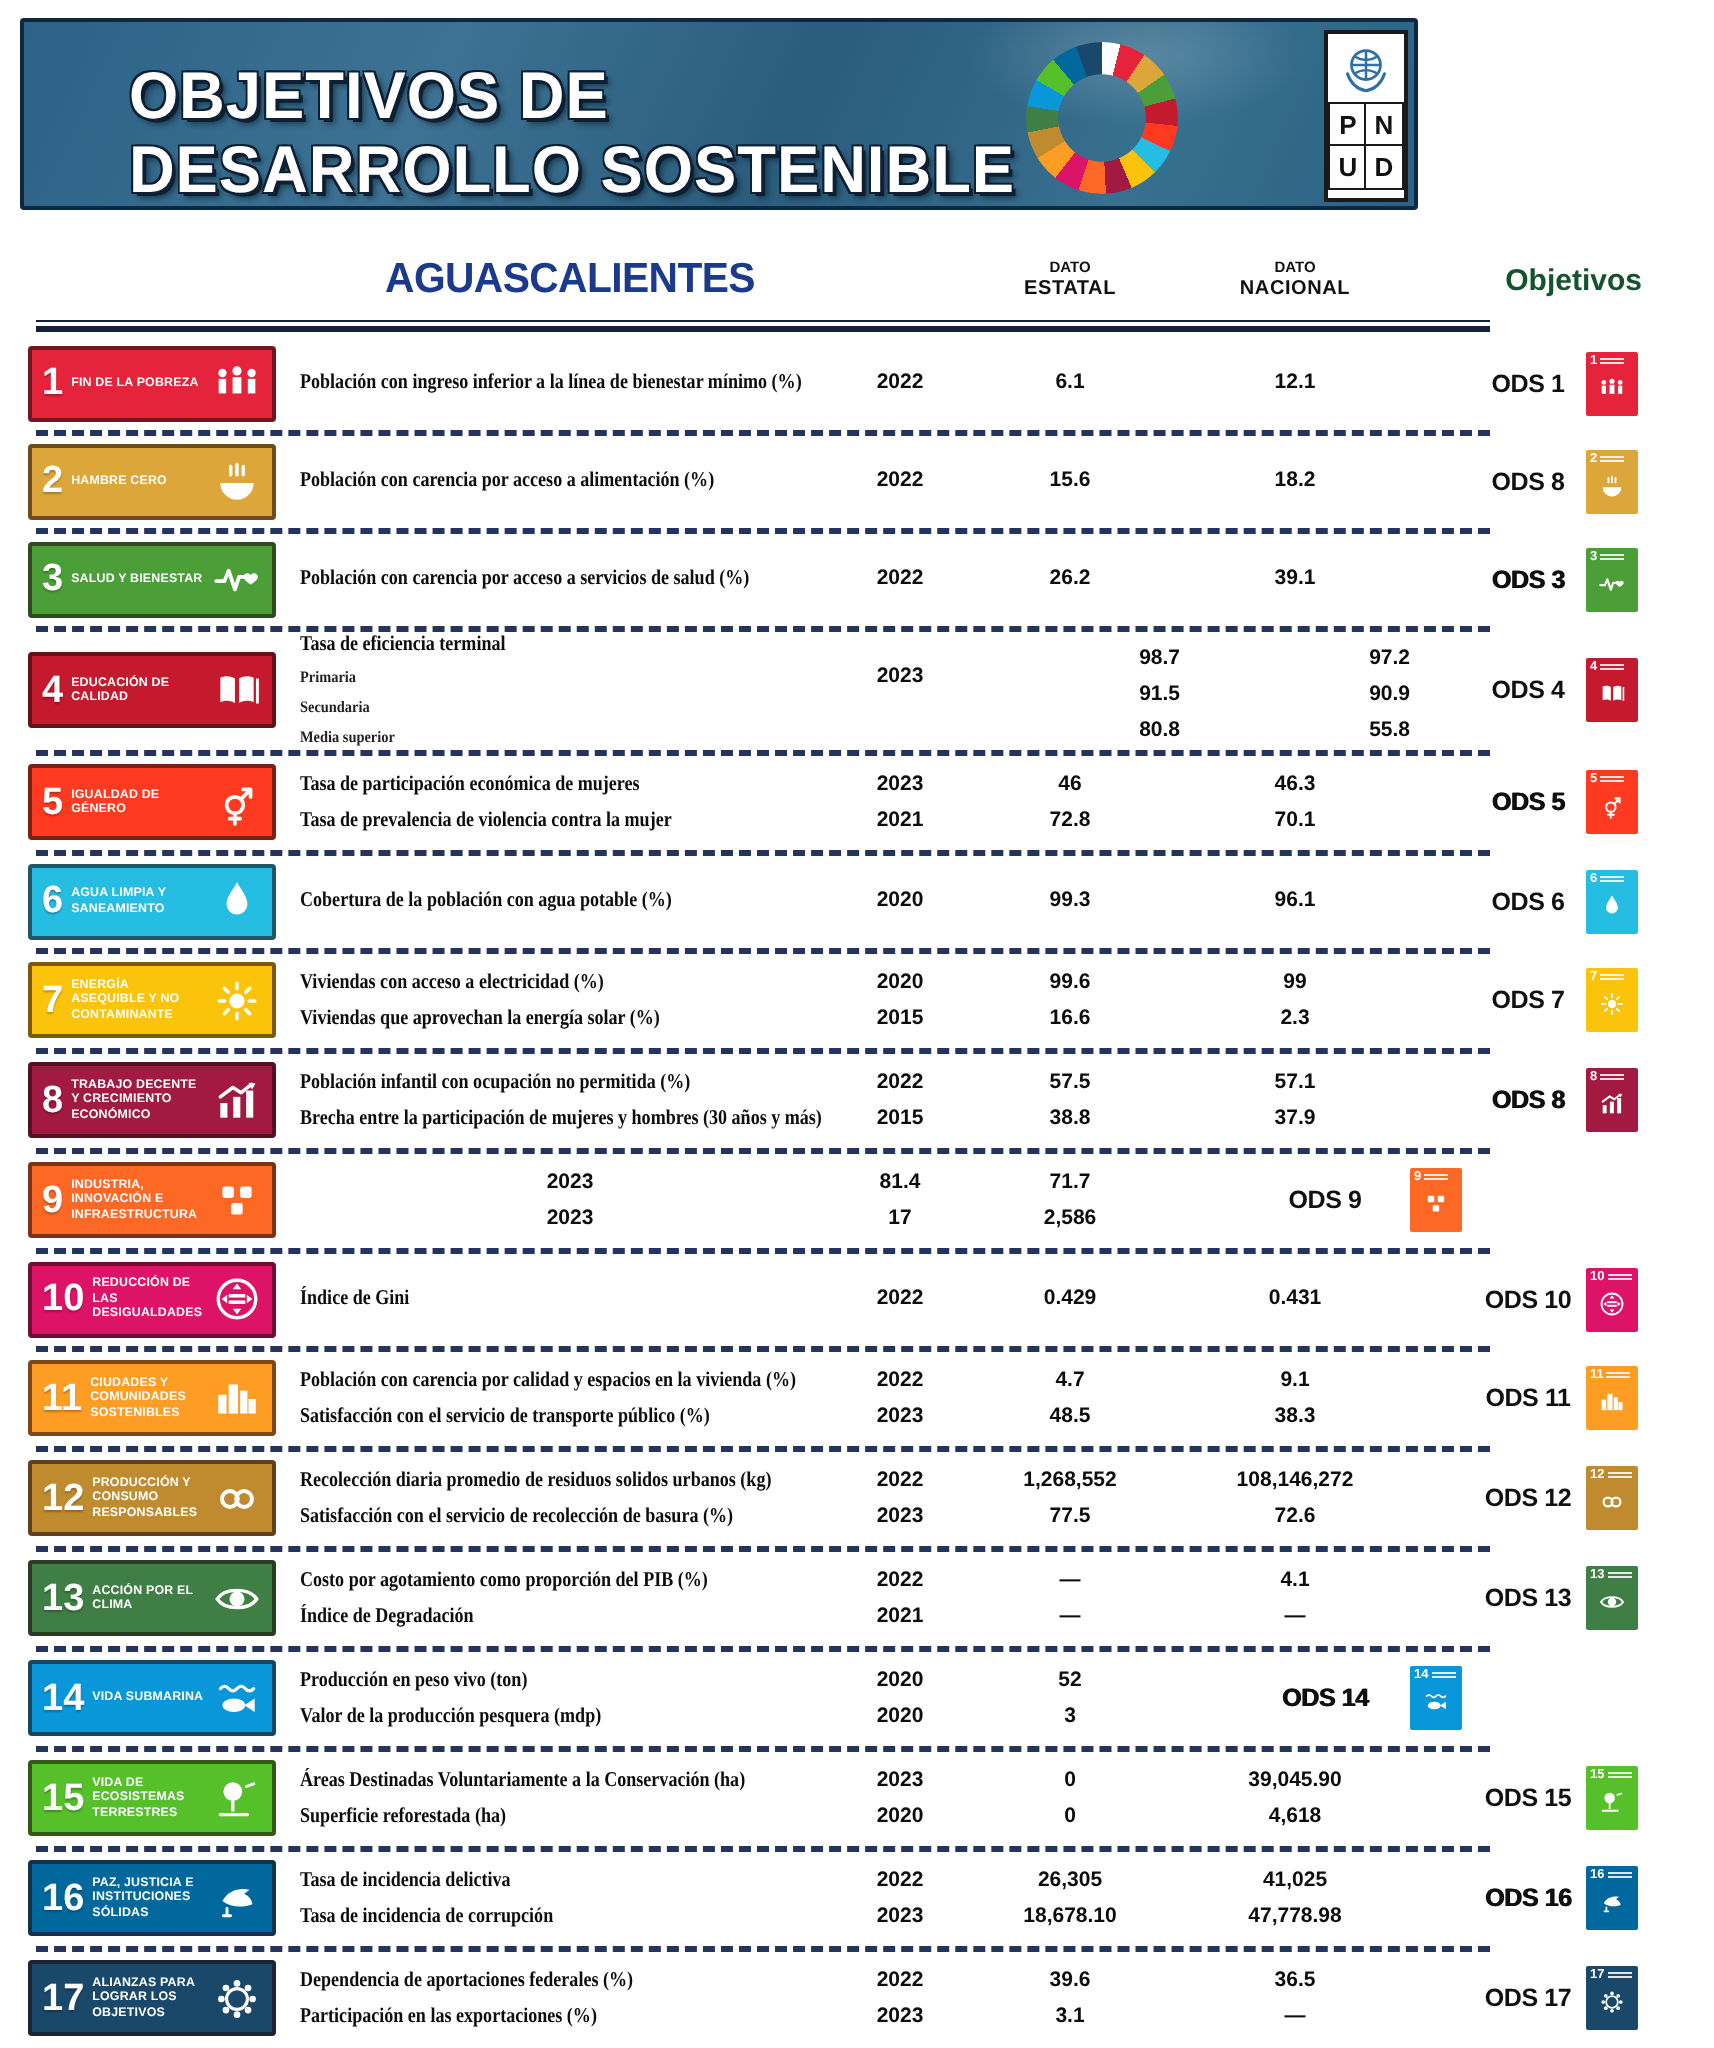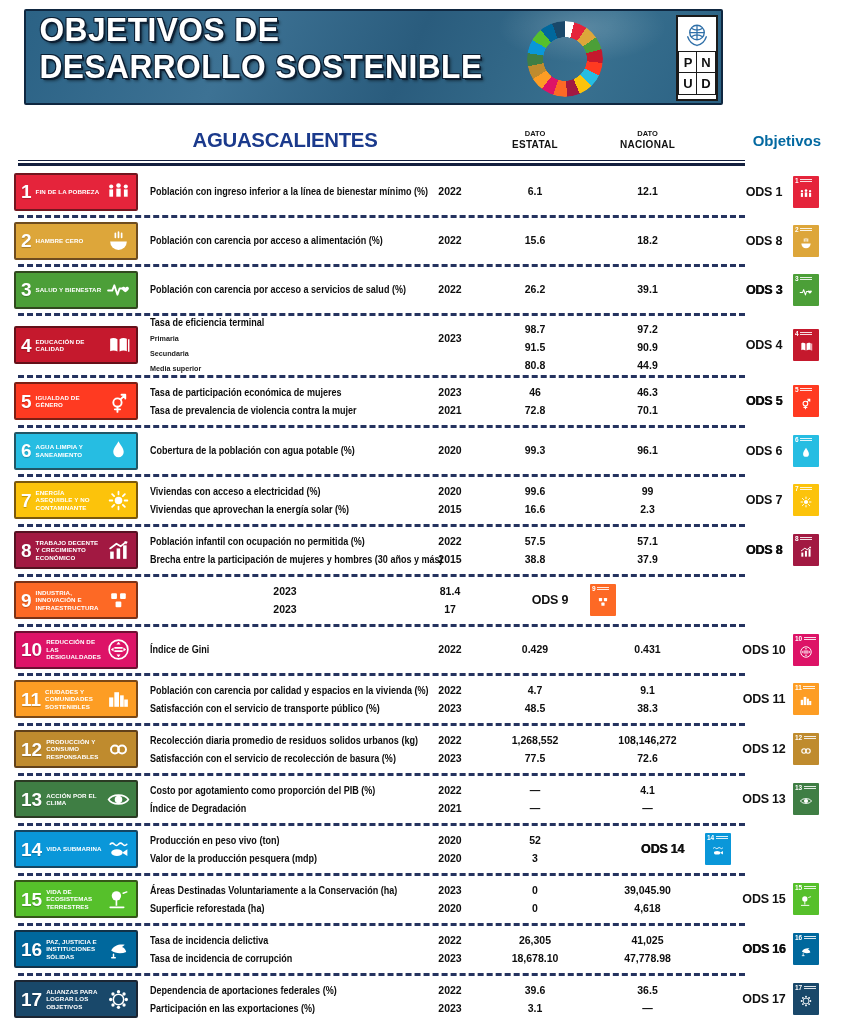--- a/index.html
+++ b/index.html
@@ -1,25 +1,25 @@
 <!DOCTYPE html>
 <html><head>
 <meta charset="utf-8">
 <style>
   html,body{margin:0;padding:0;background:#fff;}
   body{width:857px;height:1024px;font-family:"Liberation Sans",sans-serif;color:#111;}
   .page{position:relative;width:857px;height:1024px;overflow:hidden;background:#fff;}
 
   
-  .banner{position:absolute;left:24px;top:9px;width:699px;height:96px;box-sizing:border-box;
+  .banner{position:absolute;left:10px;top:9px;width:699px;height:96px;box-sizing:border-box;
     border:2px solid #0f2740;border-radius:2px;
     background:
       radial-gradient(120px 50px at 80% 18%, rgba(255,255,255,.18), transparent 70%),
       linear-gradient(115deg,#2b6285 0%,#3d7294 30%,#2a5c7d 55%,#38708f 80%,#2b6183 100%);
-    display:flex;align-items:flex-start;}
+    display:flex;align-items:flex-end;padding-left:39px;}
   .btitle{padding-left:14px;line-height:37px;font-weight:bold;font-size:33px;color:#fff;
     letter-spacing:.5px;transform:scaleX(.96);transform-origin:left;
     text-shadow:2px 2px 0 #0c1f33,-1px -1px 0 #0c1f33,1px -1px 0 #0c1f33,-1px 1px 0 #0c1f33,3px 3px 3px rgba(0,0,0,.45);}
   .wheel{position:absolute;right:118px;top:10px;width:76px;height:76px;border-radius:50%;
     background:conic-gradient(#ffffff 0 14deg,#e5243b 14deg 34deg,#dda63a 34deg 55deg,#4c9f38 55deg 75deg,
       #c5192d 75deg 96deg,#ff3a21 96deg 116deg,#26bde2 116deg 136deg,#fcc30b 136deg 157deg,
       #a21942 157deg 177deg,#fd6925 177deg 198deg,#dd1367 198deg 218deg,#fd9d24 218deg 238deg,
       #bf8b2e 238deg 259deg,#3f7e44 259deg 279deg,#0a97d9 279deg 300deg,#56c02b 300deg 320deg,
       #00689d 320deg 340deg,#19486a 340deg 360deg);
     -webkit-mask:radial-gradient(circle closest-side,transparent 0 57%,#000 58%);
@@ -32,50 +32,50 @@
     font-weight:bold;font-size:13px;color:#111;margin:-0.75px;background:#fff;}
 
   
   .grid{display:grid;grid-template-columns:150px 270px 60px 110px 115px 88px 34px;align-items:center;}
   .thead{position:absolute;left:0;top:120px;width:857px;height:40px;}
   .state{grid-column:2;text-align:center;font-weight:bold;font-size:21px;color:#1b3a8c;
     letter-spacing:-.3px;transform:scaleX(.97);}
   .dcol{text-align:center;font-weight:bold;color:#111;line-height:1.15;}
   .dcol .l1{font-size:7.5px;display:block;}
   .dcol .l2{font-size:10px;display:block;letter-spacing:.3px;}
-  .objhead{grid-column:6 / span 2;text-align:right;padding-right:6px;font-weight:bold;font-size:15px;color:#0369a1;}
+  .objhead{grid-column:6 / span 2;text-align:right;padding-right:6px;font-weight:bold;font-size:15px;color:#14532d;}
   .hline{position:absolute;left:18px;top:160px;width:727px;height:2px;
     border-top:1.5px solid #14203e;border-bottom:3px solid #14203e;}
 
   
   .rows{position:absolute;left:0;top:168px;width:857px;}
   .row{position:relative;margin-bottom:2px;}
   .row::after{content:"";position:absolute;left:18px;right:112px;bottom:-3px;border-bottom:3px dashed #25335f;}
   .row:last-child::after{display:none;}
   .h1{height:47px;} .h2{height:48px;} .h4{height:60px;}
 
   .bcell{padding-left:14px;}
   .badge{width:124px;height:38px;box-sizing:border-box;border-radius:2px;
     background:var(--c);border:2px solid color-mix(in srgb,var(--c) 42%,#1d0b0b 58%);
     display:flex;align-items:center;gap:4px;padding:2px 5px;color:#fff;}
   .bnum{font-size:19px;font-weight:bold;line-height:1;flex:0 0 auto;text-shadow:0 1px 1px rgba(0,0,0,.25);}
   .bname{flex:1;font-size:6.2px;font-weight:bold;text-transform:uppercase;line-height:1.2;letter-spacing:.1px;}
   .bicon{width:25px;height:25px;flex:0 0 auto;}
 
-  .ind{display:flex;flex-direction:column;justify-content:center;gap:5px;}
+  .ind{display:flex;flex-direction:column;justify-content:center;gap:5px;font-family:Liberation Serif, serif;}
   .ilabel{display:inline-block;font-size:10.5px;font-weight:bold;line-height:13px;
     transform:scaleX(.86);transform-origin:left;white-space:nowrap;color:#0d0d0d;}
   .sub{display:inline-block;font-size:8px;font-weight:bold;line-height:10px;color:#222;
     transform:scaleX(.9);transform-origin:left;white-space:nowrap;}
   .h4 .ind{gap:5px;}
 
   .col{display:flex;flex-direction:column;justify-content:center;gap:5px;text-align:center;
     font-weight:bold;font-size:10.5px;color:#0d0d0d;}
   .col span{line-height:13px;display:block;}
-  .sb{height:46px;justify-content:space-between;padding:1px 0;box-sizing:border-box;}
+  .sb{height:46px;justify-content:space-between;padding:1px 0;box-sizing:border-box;align-items:flex-end;}
   .yr4 span{position:relative;top:-7px;}
 
   .odsl{padding-left:30px;text-align:center;font-weight:bold;font-size:12.5px;color:#111;
     letter-spacing:-.2px;white-space:nowrap;}
   .odsl.b{text-shadow:.5px 0 0 #000;}
 
   .micell{display:flex;}
   .mico{width:26px;height:32px;background:var(--c);display:flex;flex-direction:column;
     padding:2px;box-sizing:border-box;border-radius:1px;}
   .mtop{display:flex;align-items:flex-start;gap:1.5px;height:8px;}
@@ -378,21 +378,21 @@
           <span>2023</span>
         </div>
       <div class="col sb">
           <span>98.7</span>
           <span>91.5</span>
           <span>80.8</span>
         </div>
       <div class="col sb">
           <span>97.2</span>
           <span>90.9</span>
-          <span>44.9</span>
+          <span>55.8</span>
         </div>
       <div class="odsl">ODS 4</div>
       <div class="micell">
           <div class="mico">
             <div class="mtop">
               <span class="mnum">4</span>
               <span class="mbars">
                 <i></i>
                 <i></i>
               </span>
@@ -583,20 +583,24 @@
           </div>
         </div>
       <div class="col">
           <span>2023</span>
           <span>2023</span>
         </div>
       <div class="col">
           <span>81.4</span>
           <span>17</span>
         </div>
+      <div class="col">
+          <span>71.7</span>
+          <span>2,586</span>
+        </div>
       <div class="odsl">ODS 9</div>
       <div class="micell">
           <div class="mico">
             <div class="mtop">
               <span class="mnum">9</span>
               <span class="mbars">
                 <i></i>
                 <i></i>
               </span>
             </div>

